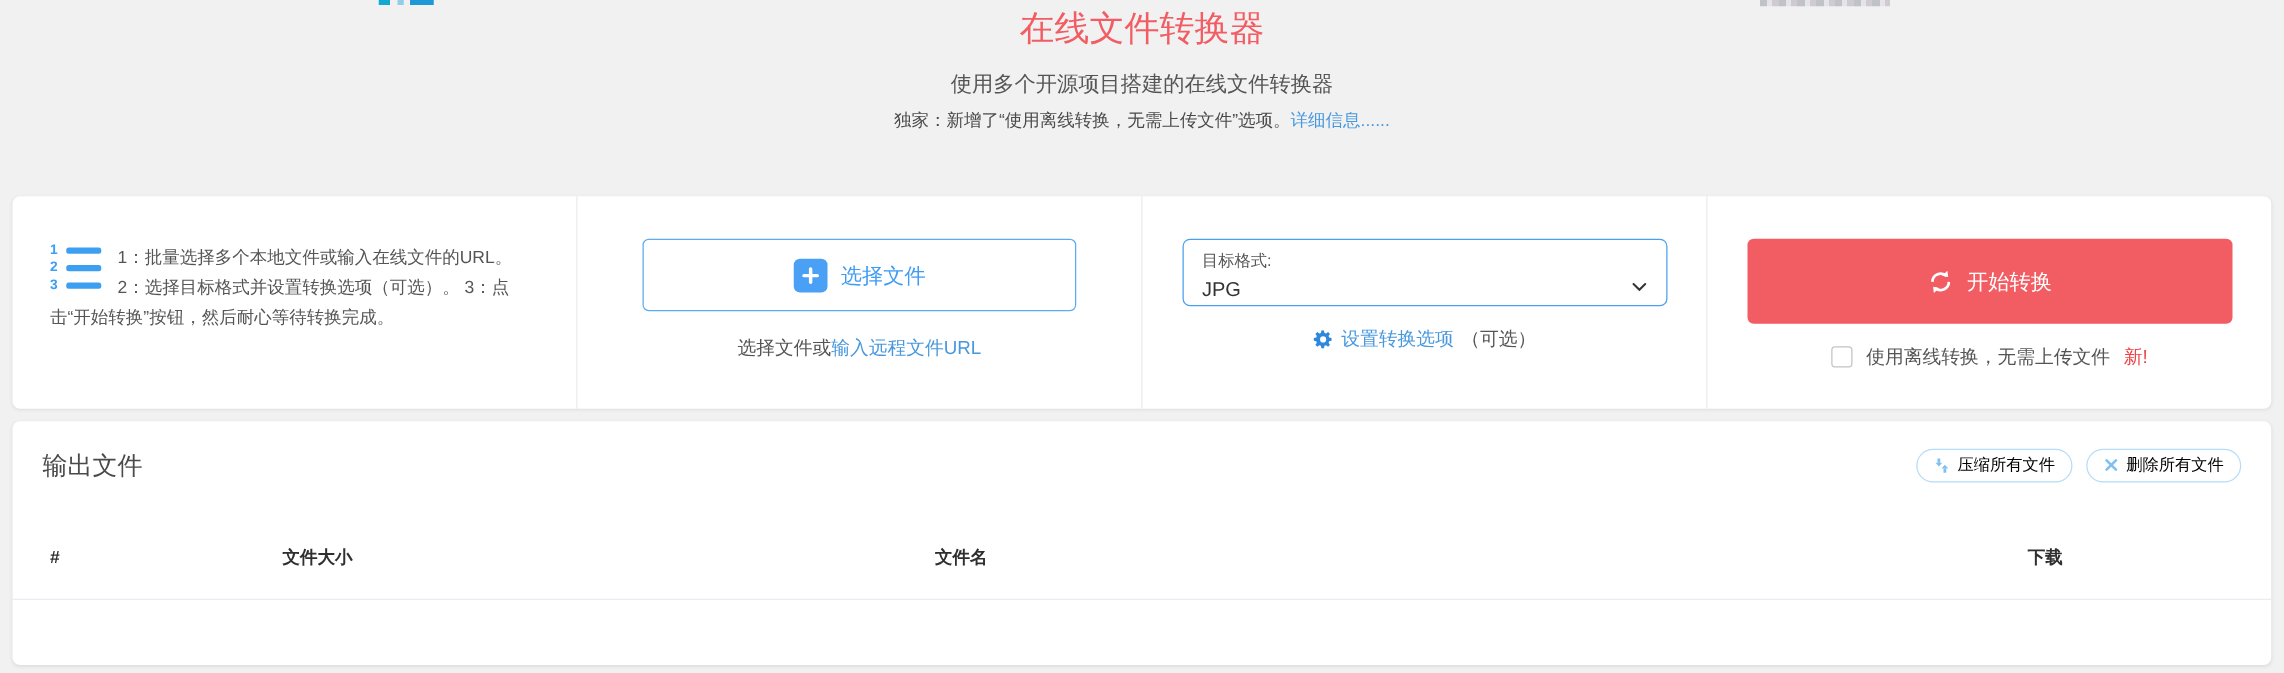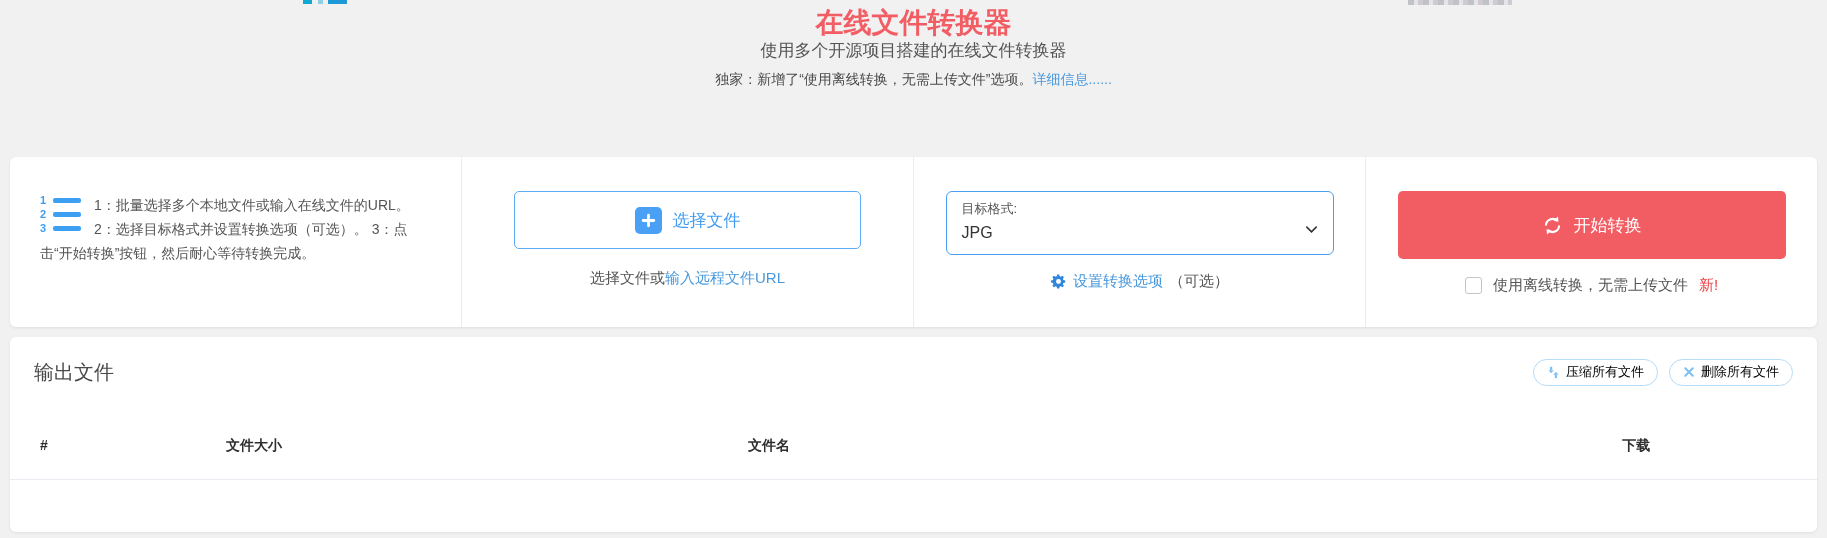--- a/index.html
+++ b/index.html
@@ -16,22 +16,22 @@
   .artifact-left { position:absolute; top:0; left:303px; height:4px; width:46px; }
   .artifact-left i { position:absolute; top:0; height:4px; display:block; }
   .artifact-left i:nth-child(1){ left:0;  width:9px;  background:#13a8d2; }
   .artifact-left i:nth-child(2){ left:15px; width:5px; background:#8fd0e8; }
   .artifact-left i:nth-child(3){ left:25px; width:19px; background:#1f98d8; }
   .artifact-right { position:absolute; top:0; left:1408px; width:104px; height:5px; opacity:.55;
     background:repeating-linear-gradient(90deg,#9a9aa6 0 6px,#d9d9e2 6px 10px,#b4aab8 10px 15px); }
 
   
   .page-header { position:absolute; top:0; left:0; width:100%; text-align:center; }
-  .page-title { margin-top:8px; font-size:28px; font-weight:700; color:#f25d64; line-height:1.1; }
-  .page-subtitle { font-size:17px; color:#555; }
+  .page-title { margin-top:8px; font-size:28px; font-weight:400; color:#f25d64; line-height:1.1; }
+  .page-subtitle { margin-top:17px; font-size:17px; color:#555; }
   .promo-line { margin-top:9px; font-size:14px; color:#4a4a4a; }
   .link { color:#4898dd; text-decoration:none; cursor:pointer; }
 
   
   .card { position:absolute; left:10px; width:1807px; background:#fff; border-radius:6px;
           box-shadow:0 1px 3px rgba(0,0,0,.08); }
   .card-converter { top:157px; height:170px; display:flex; }
   .card-output    { top:337px; height:195px; }
 
   .conv-col { flex:1 1 0; position:relative; padding-top:34px; }
@@ -47,21 +47,21 @@
 
   
   .choose-file-btn { width:347px; height:58px; background:#fff; border:1px solid #5cacf3; border-radius:5px;
     display:flex; align-items:center; justify-content:center; gap:11px; cursor:pointer; }
   .plus-square { width:27px; height:27px; background:#4aa0f5; border-radius:5px;
     display:flex; align-items:center; justify-content:center; }
   .choose-file-label { color:#3f9cf2; font-size:17px; }
   .file-hint { margin-top:20px; font-size:15px; color:#555; }
 
   
-  .format-box { width:388px; height:64px; border:1px solid #4aa0ee; border-radius:6px;
+  .format-box { width:388px; height:54px; border:1px solid #4aa0ee; border-radius:6px;
     padding:8px 5px 0 15px; position:relative; cursor:pointer; background:#fff; }
   .format-label { font-size:13px; color:#555; }
   .format-value { font-size:16px; color:#333; margin-top:6px; }
   .format-chevron { position:absolute; right:14px; top:30px; }
   .options-line { margin-top:17px; font-size:15px; color:#555; display:flex; align-items:center; gap:6px; }
   .options-link { color:#4898dd; font-size:15px; }
 
   
   .convert-btn { width:388px; height:68px; background:#f25c63; border:none; border-radius:5px;
     color:#fff; font-size:17px; display:flex; align-items:center; justify-content:center; gap:11px; cursor:pointer; }

